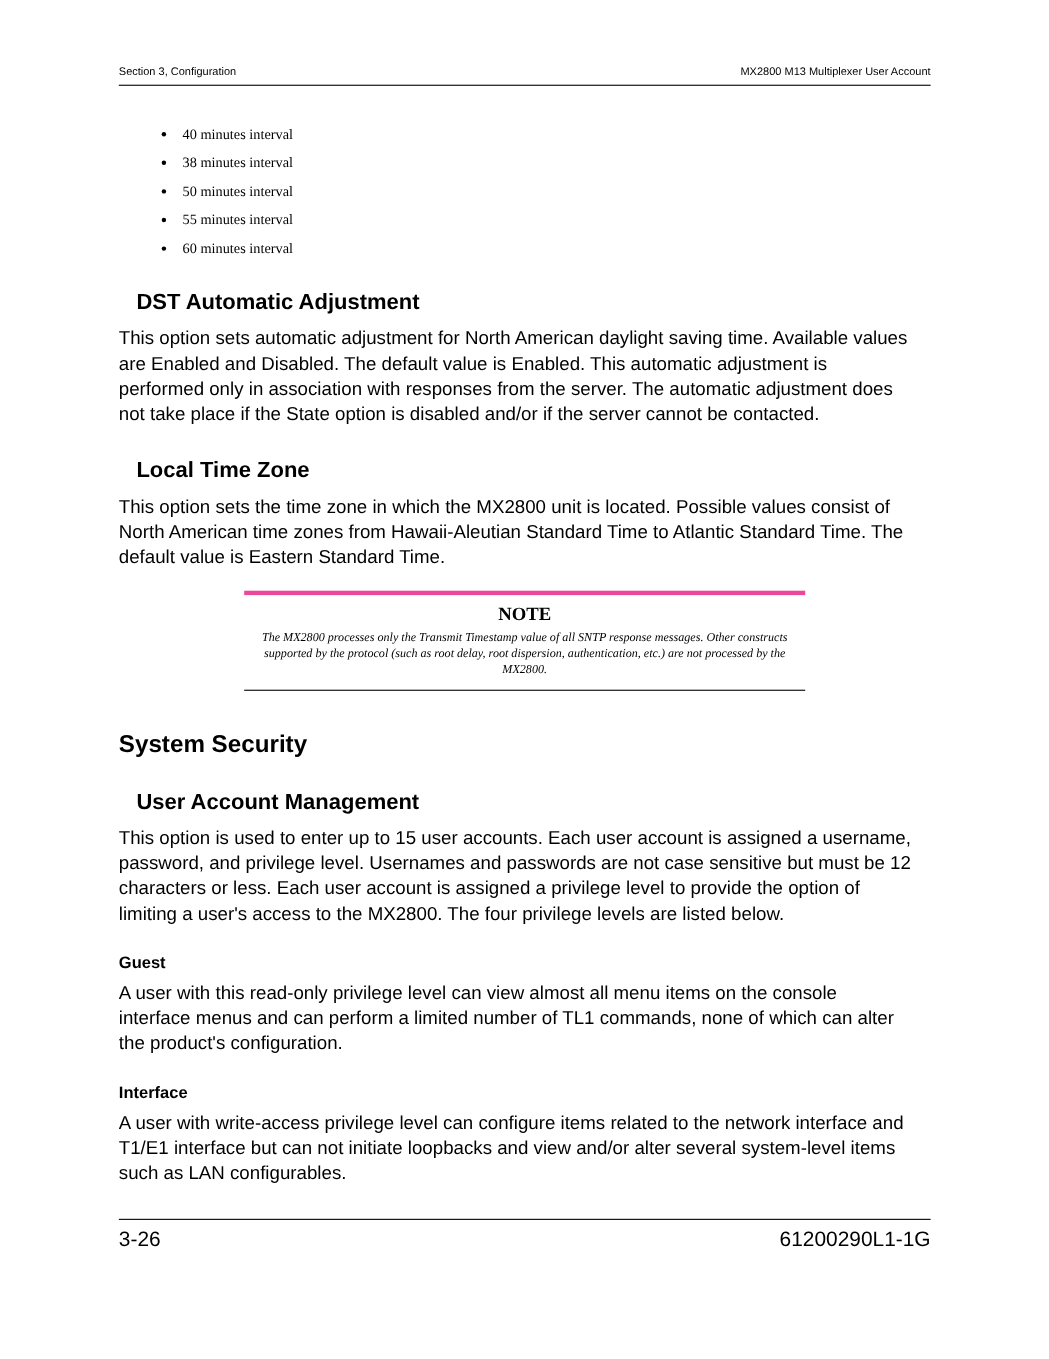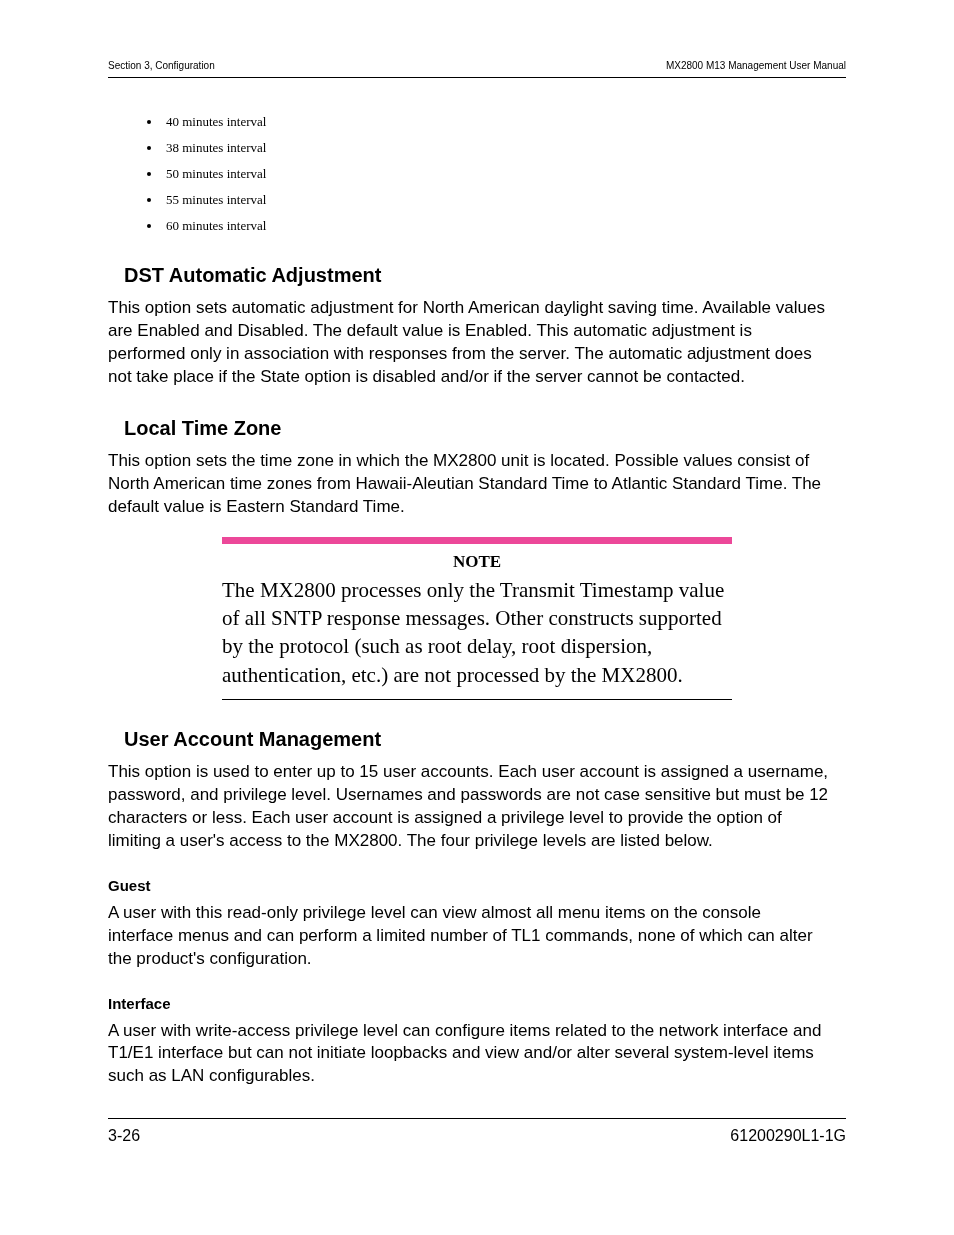--- a/index.html
+++ b/index.html
@@ -29,21 +29,21 @@
   }
   .footer-rule {
     border: none;
     border-top: 1px solid #000;
     margin: 30px 0 8px 0;
   }
   .footer-row {
     display: flex;
     justify-content: space-between;
     font-family: Arial, Helvetica, sans-serif;
-    font-size: 16px;
+    font-size: 19px;
   }
   ul.interval-list {
     margin: 0 0 30px 0;
     padding-left: 54px;
   }
   ul.interval-list li {
     font-family: "Times New Roman", Times, serif;
     font-size: 13px;
     margin-bottom: 10px;
     padding-left: 4px;
@@ -68,46 +68,47 @@
   }
   p.body {
     font-family: Liberation Sans, sans-serif;
     font-size: 17px;
     line-height: 1.35;
     margin: 0 16px 8px 0;
   }
   .note-box {
     width: 510px;
     margin: 18px auto 8px auto;
-    border-top: 7px solid #ec4899;
+    border-top: 4px solid #ec4899;
     border-bottom: 1px solid #000;
     padding: 8px 0 10px 0;
   }
   .note-title {
     text-align: center;
     font-weight: bold;
     font-family: "Times New Roman", Times, serif;
     font-size: 17px;
     margin-bottom: 4px;
   }
   .note-body {
     font-family: "Times New Roman", Times, serif;
-    font-size: 21px;
+    font-size: 11px;
     line-height: 1.35;
-    text-align: left;
+    text-align: center;
+    font-style: italic;
   }
 </style>
 </head>
 <body>
 
 <div class="page">
 
   <div class="header-row">
     <span>Section 3, Configuration</span>
-    <span>MX2800 M13 Management User Manual</span>
+    <span>MX2800 M13 Multiplexer User Account</span>
   </div>
   <hr class="header-rule">
 
   <ul class="interval-list">
     <li>40 minutes interval</li>
     <li>38 minutes interval</li>
     <li>50 minutes interval</li>
     <li>55 minutes interval</li>
     <li>60 minutes interval</li>
   </ul>
@@ -116,20 +117,21 @@
   <p class="body">This option sets automatic adjustment for North American daylight saving time. Available values are Enabled and Disabled. The default value is Enabled. This automatic adjustment is performed only in association with responses from the server. The automatic adjustment does not take place if the State option is disabled and/or if the server cannot be contacted.</p>
 
   <h3 class="subsection">Local Time Zone</h3>
   <p class="body">This option sets the time zone in which the MX2800 unit is located. Possible values consist of North American time zones from Hawaii-Aleutian Standard Time to Atlantic Standard Time. The default value is Eastern Standard Time.</p>
 
   <div class="note-box">
     <div class="note-title">NOTE</div>
     <div class="note-body">The MX2800 processes only the Transmit Timestamp value of all SNTP response messages. Other constructs supported by the protocol (such as root delay, root dispersion, authentication, etc.) are not processed by the MX2800.</div>
   </div>
 
+  <h2 class="section">System Security</h2>
 
   <h3 class="subsection">User Account Management</h3>
   <p class="body">This option is used to enter up to 15 user accounts. Each user account is assigned a username, password, and privilege level. Usernames and passwords are not case sensitive but must be 12 characters or less. Each user account is assigned a privilege level to provide the option of limiting a user's access to the MX2800. The four privilege levels are listed below.</p>
 
   <h4 class="subsub">Guest</h4>
   <p class="body">A user with this read-only privilege level can view almost all menu items on the console interface menus and can perform a limited number of TL1 commands, none of which can alter the product's configuration.</p>
 
   <h4 class="subsub">Interface</h4>
   <p class="body">A user with write-access privilege level can configure items related to the network interface and T1/E1 interface but can not initiate loopbacks and view and/or alter several system-level items such as LAN configurables.</p>
 

